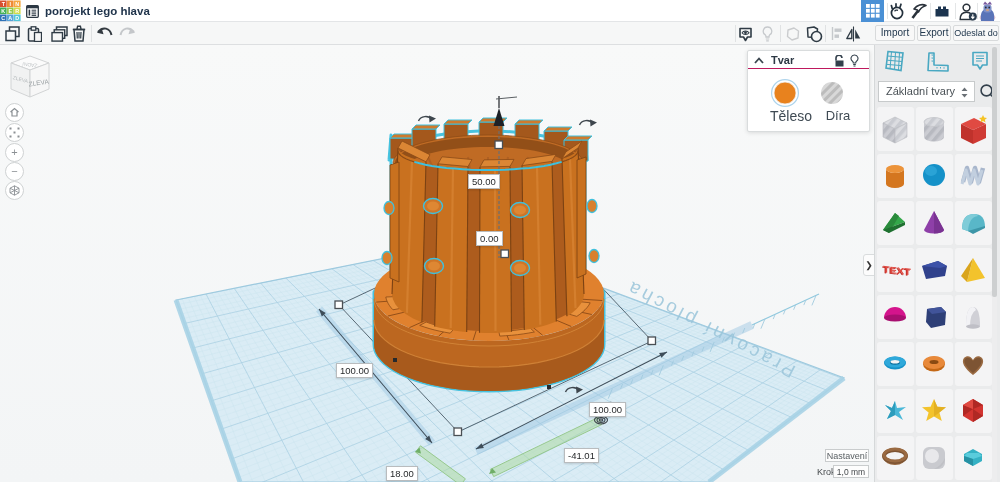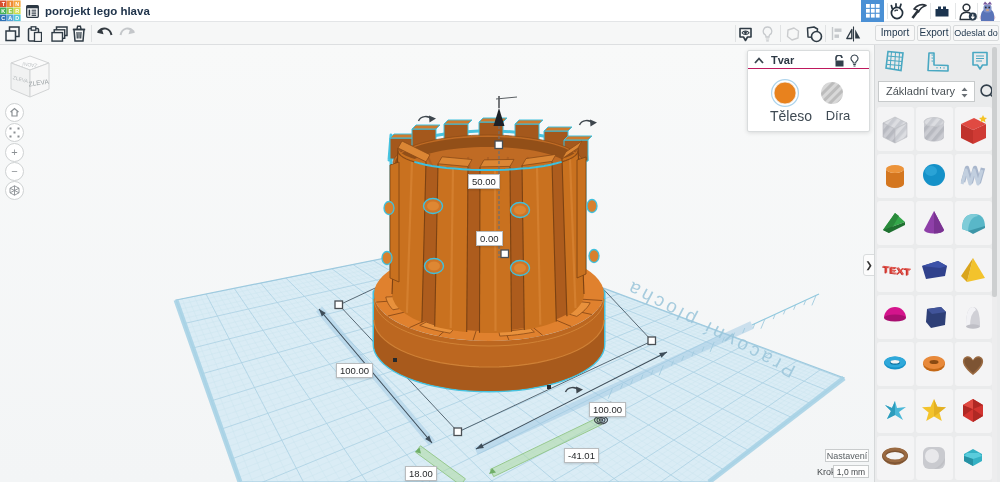--- a/index.html
+++ b/index.html
@@ -327,21 +327,21 @@
   <div class="cbtn" style="left:5px;top:117px">−</div>
   <div class="cbtn" style="left:5px;top:136px"><svg width="11" height="11" viewBox="0 0 11 11" style="margin-top:3px">
           <path d="M5.5,0.8 L10,3.2 L10,7.8 L5.5,10.2 L1,7.8 L1,3.2 Z M5.5,0.8 L5.5,10.2 M1,3.2 L10,7.8 M10,3.2 L1,7.8" fill="none" stroke="#8b9094" stroke-width="0.9"></path>
         </svg></div>
 
   <div class="lbl" style="left:468px;top:129px">50.00</div>
   <div class="lbl" style="left:476px;top:186px">0.00</div>
   <div class="lbl" style="left:336px;top:318px">100.00</div>
   <div class="lbl" style="left:589px;top:357px">100.00</div>
   <div class="lbl" style="left:564px;top:403px">-41.01</div>
-  <div class="lbl" style="left:405px;top:421px">18.00</div>
+  <div class="lbl" style="left:386px;top:421px">18.00</div>
   <div class="abs" style="left:863px;top:209px;width:12px;height:22px;background:#fcfcfc;border:1px solid #d9dcdd;border-radius:3px 0 0 3px;font-size:9px;color:#333;text-align:center;line-height:20px">❯</div>
 
   <div class="abs" style="left:825px;top:404px;width:44px;height:13px;background:#fdfdfd;border:1px solid #c9cccd;font-size:9px;color:#5a6064;text-align:center;line-height:12px">Nastavení</div>
   <div class="abs" style="left:817px;top:422px;font-size:9px;color:#45494c">Krok</div>
   <div class="abs" style="left:833px;top:420px;width:36px;height:13px;background:#fdfdfd;border:1px solid #c9cccd;font-size:8.5px;color:#45494c;text-align:center;line-height:12px">1,0 mm ▾</div>
 </div>
 
 <div class="abs" style="left:747px;top:50px;width:123px;height:82px;background:#fff;border:1px solid #d9dcdd;border-radius:2px;box-shadow:0 1px 4px rgba(0,0,0,.12)">
   <div style="height:18px;border-bottom:1px solid #be185d;position:relative">
     <svg class="abs" style="left:6px;top:6px" width="10" height="7" viewBox="0 0 10 7">

